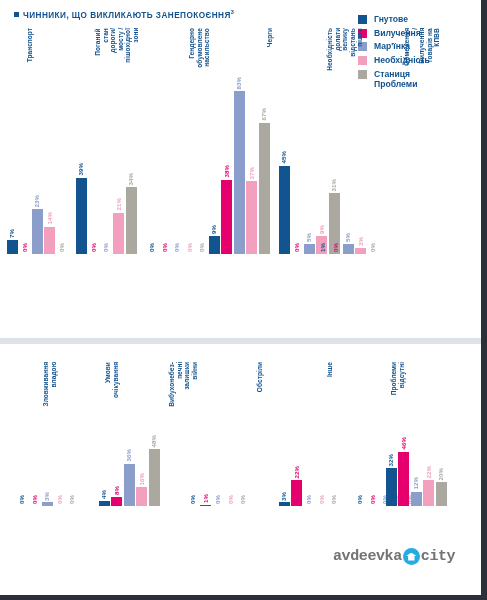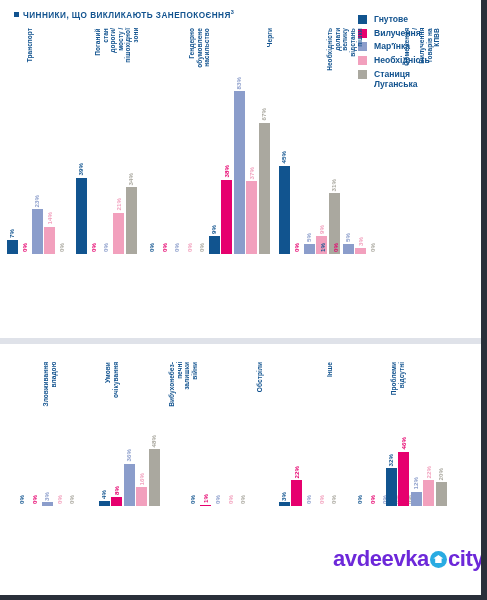--- a/index.html
+++ b/index.html
@@ -55,21 +55,21 @@
   .cats{position:absolute;left:0;width:100%;}
   .cat{
     position:absolute;
     font-size:6.6px;font-weight:bold;color:#12538f;
     writing-mode:vertical-rl;transform:rotate(180deg);
     line-height:7.6px;white-space:pre-line;text-align:right;
   }
 
   
   .wm{position:absolute;left:333px;top:548px;display:flex;align-items:center;}
-  .wm-t{font-size:22px;font-weight:bold;color:#6d28d9;letter-spacing:-.4px;line-height:1;}
+  .wm-t{font-size:15px;font-weight:bold;color:#737373;letter-spacing:-.4px;line-height:1;font-family:Liberation Mono, monospace;}
   .wm-dot{width:17px;height:17px;border-radius:50%;background:#29abe2;margin:0 1px;position:relative;}
   .wm-dot:after{content:"";position:absolute;left:3.5px;top:4.5px;width:10px;height:8px;
     background:#ffffff;clip-path:polygon(50% 0,100% 45%,82% 45%,82% 100%,18% 100%,18% 45%,0 45%);}
 </style>
 </head>
 <body>
 
 <div class="page">
   <div class="panel panel-top"></div>
   <div class="panel panel-bot"></div>
@@ -91,21 +91,21 @@
         <span class="legend-sw" style="background: rgb(139, 157, 203);"></span>
         <span class="legend-lbl">Мар'їнка</span>
       </div>
       <div class="legend-row">
         <span class="legend-sw" style="background: rgb(242, 160, 189);"></span>
         <span class="legend-lbl">Необхідність</span>
       </div>
       <div class="legend-row">
         <span class="legend-sw" style="background: rgb(170, 168, 159);"></span>
         <span class="legend-lbl">Станиця
-Луганська</span>
+Проблеми</span>
       </div>
     </div>
 
   <div class="chart chart-top">
     <div class="groups" id="groups-top">
         <div class="group" style="width: 58px;">
           <div class="bar-wrap">
             <div class="bar">
               <div class="fill" style="height: 13.72px; background: rgb(17, 84, 143);"></div>
               <div class="vlab" style="bottom: 15.72px; color: rgb(17, 84, 143);">7%</div>

